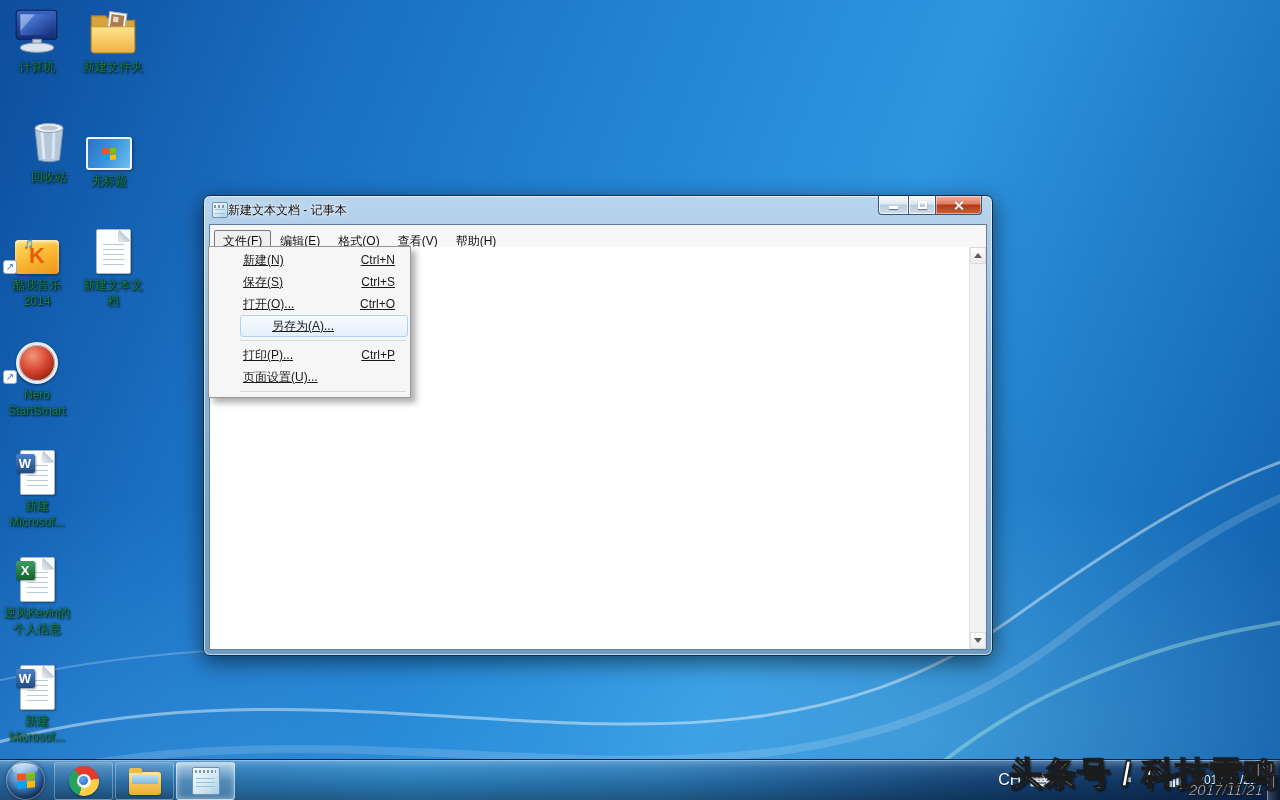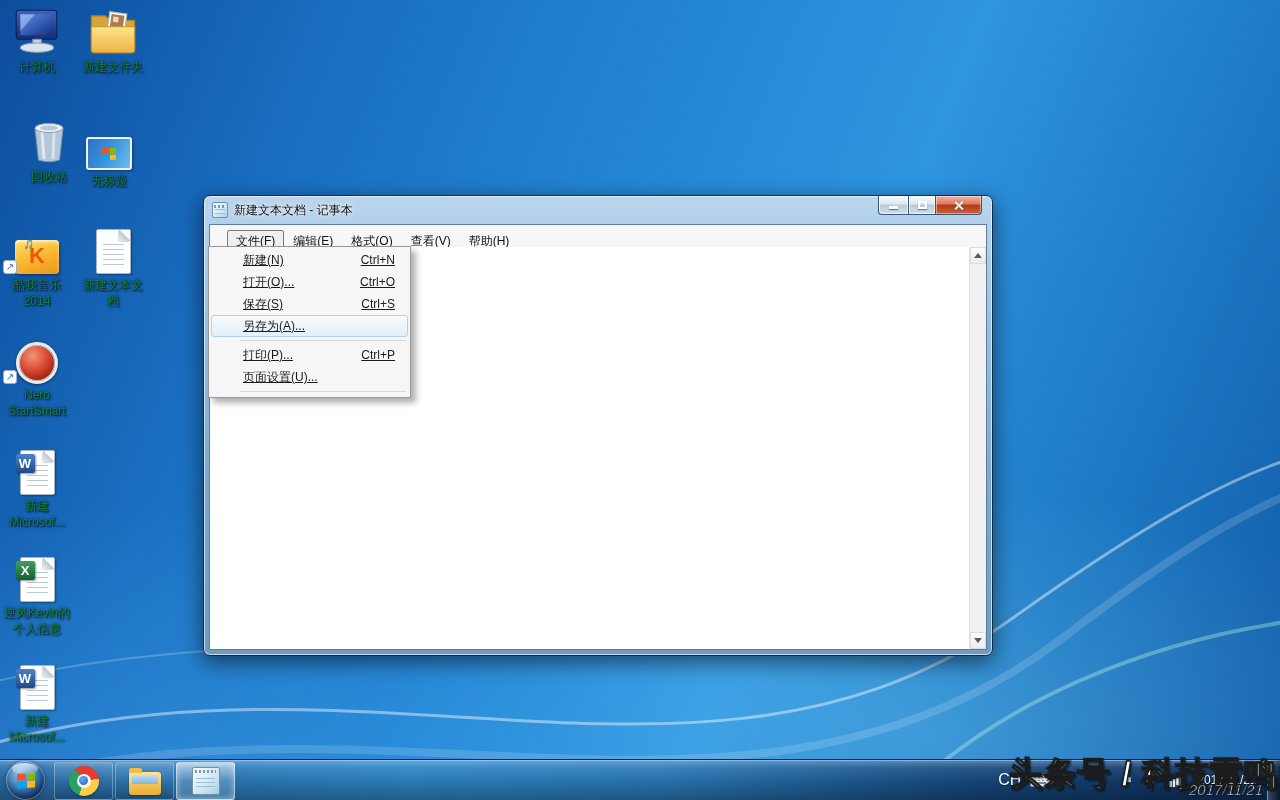--- a/index.html
+++ b/index.html
@@ -69,57 +69,57 @@
   .padicon::before { content:""; position:absolute; left:8%; right:8%; top:2px; height:3px;
              background:repeating-linear-gradient(to right, #7e99ad 0 2px, transparent 2px 4px); }
   .padicon::after { content:""; position:absolute; left:15%; right:15%; top:40%; height:45%;
              background:repeating-linear-gradient(to bottom, #9dc0d6 0 1px, transparent 1px 4px); }
 
   
   .window { position:absolute; left:203px; top:195px; width:790px; height:461px; border-radius:7px;
             background:linear-gradient(#bad5ee, #9dc1e0 26%, #7fa9cd 60%, #6f9cc2);
             border:1px solid #122c48;
             box-shadow:0 6px 22px rgba(0,0,0,.55), inset 0 0 0 1px rgba(255,255,255,.62); }
-  .titlebar { height:28px; display:flex; align-items:center; padding:0 8px; gap:6px; }
+  .titlebar { height:28px; display:flex; align-items:center; padding:0 8px; }
   .title-text { font-size:12px; color:#0c0c0c; text-shadow:0 0 6px rgba(255,255,255,.95), 0 0 2px #fff; }
   .win-controls { position:absolute; top:0; right:10px; display:flex; }
   .wbtn { height:19px; border:1px solid #35567b; border-top:none; display:flex; align-items:center; justify-content:center;
           background:linear-gradient(#f6fafd, #dde8f1 45%, #b9cbdb 50%, #cfdde9);
           box-shadow:inset 0 0 0 1px rgba(255,255,255,.7); }
   .wbtn.min { width:30px; border-bottom-left-radius:4px; border-right:none; }
   .wbtn.max { width:28px; }
   .wbtn.close { width:46px; border-bottom-right-radius:4px; border-left:none;
           background:linear-gradient(#f3b0a0, #e07a5d 45%, #b13a16 50%, #cf6138);
           box-shadow:inset 0 0 0 1px rgba(255,255,255,.45); }
   .glyph-min { width:9px; height:3px; background:#fff; box-shadow:0 1px 1px rgba(0,0,0,.5); margin-top:4px; }
   .glyph-max { width:9px; height:8px; border:2px solid #fff; box-shadow:0 1px 1px rgba(0,0,0,.4); }
   .glyph-x { position:relative; width:11px; height:11px; }
   .glyph-x::before,.glyph-x::after { content:""; position:absolute; left:4.5px; top:0; width:2.4px; height:11px;
           background:#fff; box-shadow:0 0 1px rgba(0,0,0,.6); }
   .glyph-x::before { transform:rotate(45deg);} .glyph-x::after { transform:rotate(-45deg); }
 
   .client { position:absolute; left:5px; right:5px; top:28px; bottom:5px; border:1px solid #5d7e9e; background:#fff; }
-  .menubar { height:34px; background:#f7f7f7; display:flex; align-items:center; padding-left:17px;
+  .menubar { height:34px; background:#f7f7f7; display:flex; align-items:center; padding-left:4px;
              font-size:12px; color:#111; border-bottom:1px solid #f0f0f0; }
   .menu-item { padding:2px 8px; border:1px solid transparent; border-radius:2px; }
   .menu-item.open { border-color:#787878; background:#f0f0f0; }
   .textarea { position:absolute; left:0; top:22px; right:17px; bottom:0; background:#fff;
               font-family:"DejaVu Sans Mono", monospace; font-size:13px; white-space:pre-wrap; }
   .vscroll { position:absolute; right:0; top:22px; bottom:0; width:17px; background:#f1f1f1; border-left:1px solid #e5e5e5; }
   .sb-btn { position:absolute; left:0; width:16px; height:17px; display:flex; align-items:center; justify-content:center;
             background:linear-gradient(#fdfdfd, #ececec); border:1px solid #dcdcdc; }
   .sb-btn.up { top:0; } .sb-btn.down { bottom:0; }
   .tri-up   { width:0; height:0; border-left:4px solid transparent; border-right:4px solid transparent; border-bottom:5px solid #5a5a5a; }
   .tri-down { width:0; height:0; border-left:4px solid transparent; border-right:4px solid transparent; border-top:5px solid #5a5a5a; }
 
   
   .file-menu { position:absolute; left:4px; top:50px; width:203px; background:#f6f6f6;
                border:1px solid #979797; box-shadow:5px 5px 6px rgba(0,0,0,.3); padding:2px; z-index:40; font-size:12px; color:#1a1a1a; }
   .fm-item { height:22px; display:flex; align-items:center; padding:0 12px 0 31px; border:1px solid transparent; border-radius:3px;text-decoration:underline; }
-  .fm-item.hl { border-color:#aed2f2; background:linear-gradient(#f7fbfe, #e3effa); }
+  .fm-item.hl { border-color:#aed2f2; background:linear-gradient(#f7fbfe, #e3effa);margin-left:29px; }
   .fm-short { margin-left:auto; }
   .fm-sep { height:1px; background:#d8d8d8; margin:3px 2px 3px 29px; }
 
   
   .taskbar { position:absolute; left:0; right:0; bottom:0; height:41px;
     background:
       linear-gradient(to bottom, rgba(190,225,255,.40), rgba(255,255,255,.07) 20%, rgba(0,0,0,.10) 55%, rgba(0,0,0,.30)),
       linear-gradient(to right, #2a6fad, #2e86c6 32%, #2b7ab8 52%, #174a80 76%, #0d2c58);
     border-top:1px solid #0a2240; box-shadow:inset 0 1px 0 rgba(170,215,255,.55);
     display:flex; align-items:center; z-index:50; }
@@ -358,26 +358,26 @@
         </div>
     </div>
   </div>
 
   <div class="file-menu">
     <div class="fm-item">
       <span>新建(N)</span>
       <span class="fm-short">Ctrl+N</span>
     </div>
     <div class="fm-item">
+      <span>保存(S)</span>
+      <span class="fm-short">Ctrl+S</span>
+    </div>
+    <div class="fm-item">
       <span>打开(O)...</span>
       <span class="fm-short">Ctrl+O</span>
-    </div>
-    <div class="fm-item">
-      <span>保存(S)</span>
-      <span class="fm-short">Ctrl+S</span>
     </div>
     <div class="fm-item hl">
       <span>另存为(A)...</span>
       <span class="fm-short"></span>
     </div>
     <div class="fm-sep"></div>
     <div class="fm-item">
       <span>打印(P)...</span>
       <span class="fm-short">Ctrl+P</span>
     </div>

